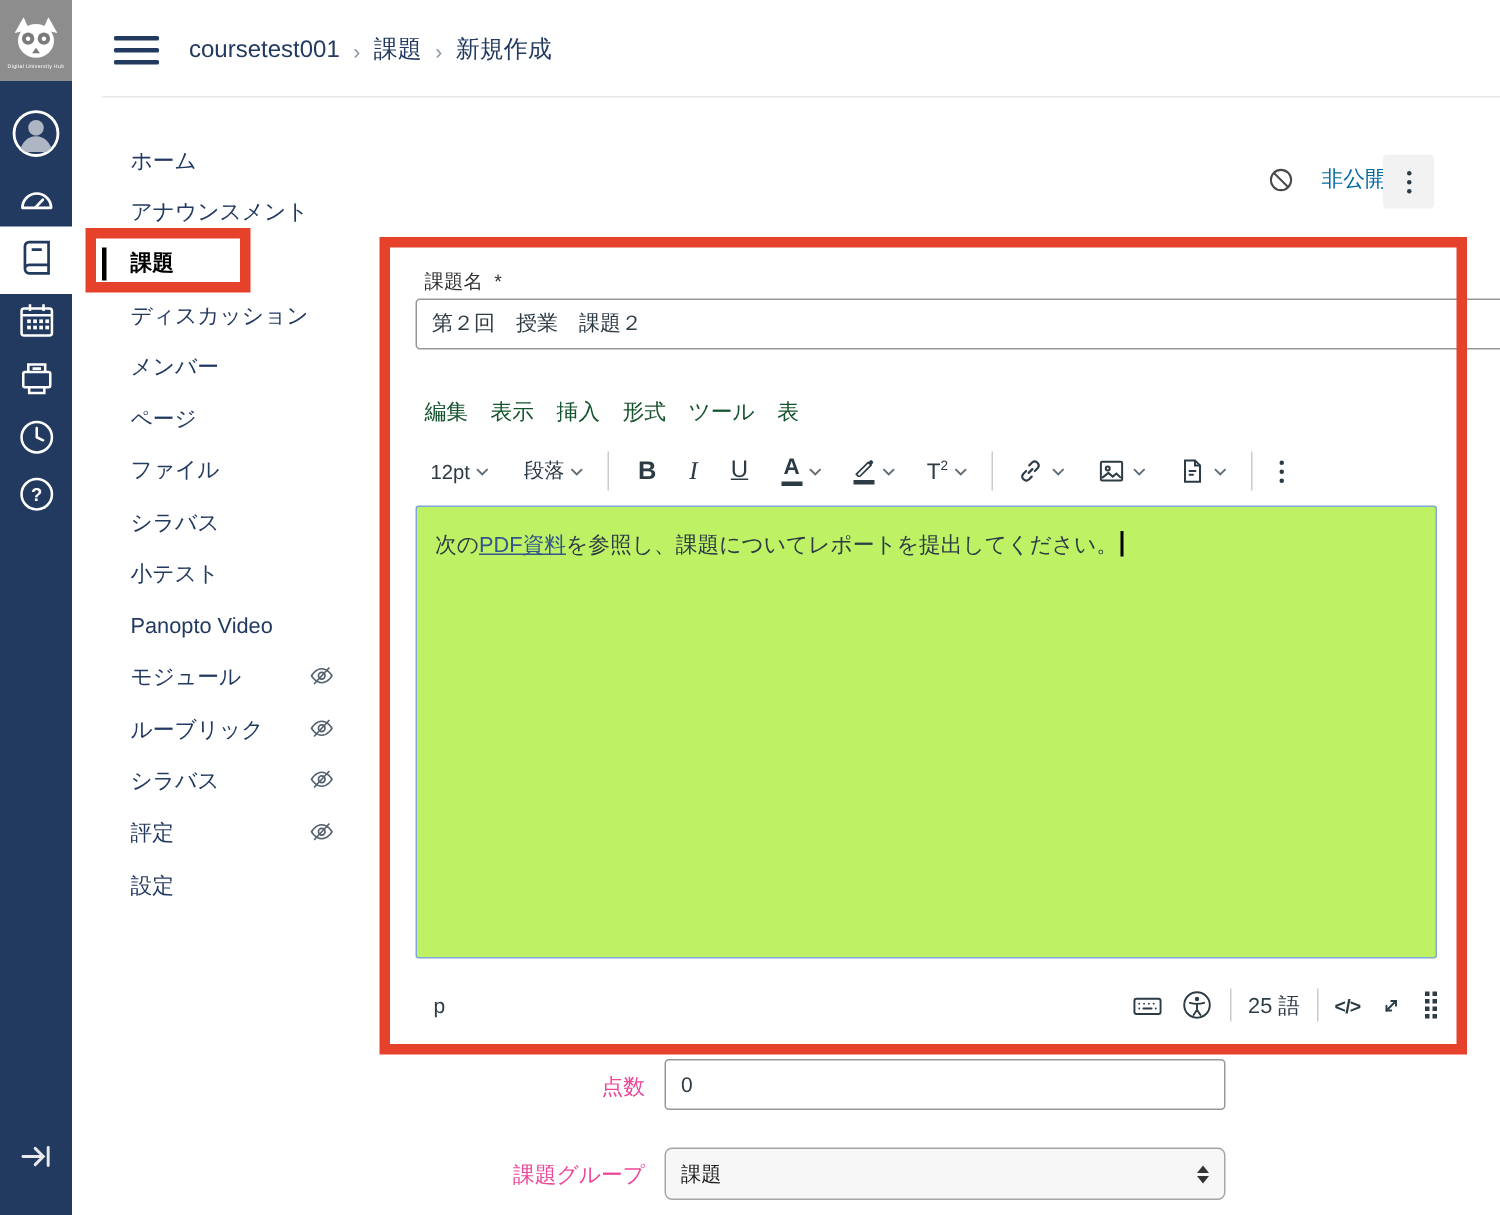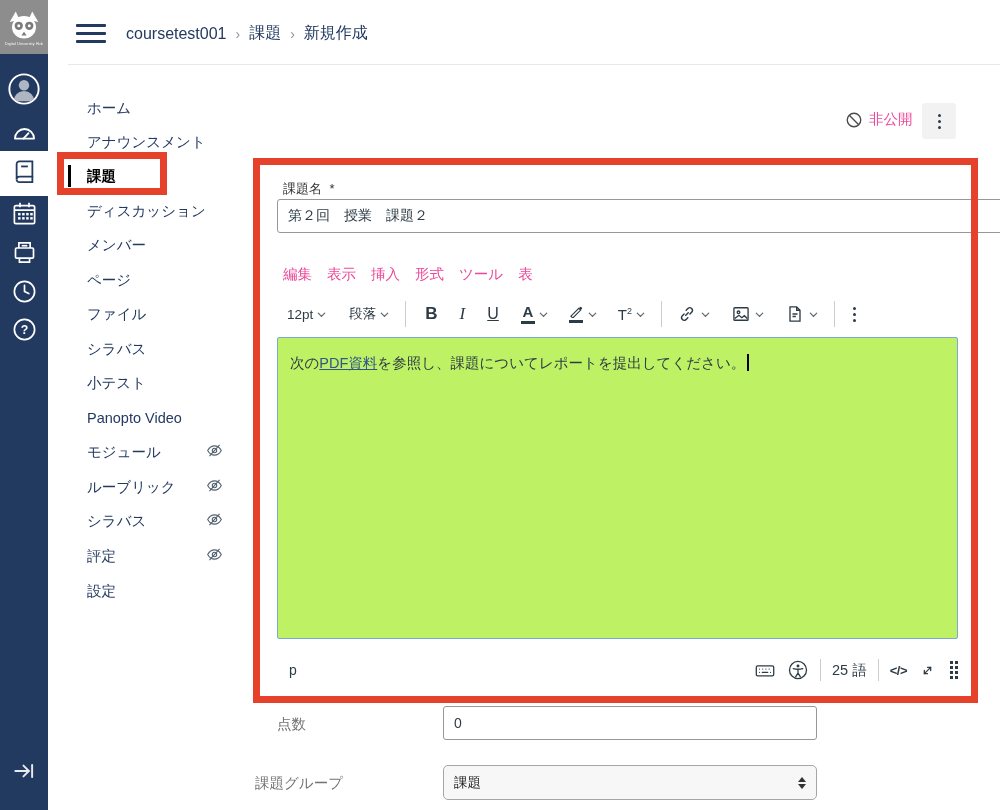--- a/index.html
+++ b/index.html
@@ -28,34 +28,34 @@
   
   .cnav-item { position:absolute; left:68px; font-size:14.5px; color:#233A60; padding-left:16px;
                border-left:3px solid transparent; line-height:22px; cursor:pointer; width:170px; }
   .cnav-item.active { color:#000; font-weight:bold; border-left-color:#000; }
   .eye-icon { position:absolute; left:135px; top:1px; color:#54626F; }
 
   
   .annot { position:absolute; border:7px solid #E6412A; pointer-events:none; z-index:50; background:transparent; }
 
   
-  .status-group { position:absolute; left:845px; top:110px; display:flex; align-items:center; gap:6px;
-                  font-size:14.5px; color:#ec4899; }
+  .status-group { position:absolute; left:845px; top:110px; display:flex; align-items:center; gap:18px;
+                  font-size:14.5px; color:#0369a1; }
   .kebab-btn { position:absolute; left:922px; top:103px; width:34px; height:36px; background:#F2F2F2;
                border-radius:3px; display:flex; flex-direction:column; align-items:center; justify-content:center;
                gap:3px; cursor:pointer; }
   .kebab-btn i { width:3px; height:3px; border-radius:50%; background:#2D3B45; }
 
   
   .field-label { font-size:13px; color:#333; }
   .text-input { position:absolute; border:1px solid #979797; border-radius:3px; font-size:14px;
                 padding:0 10px; font-family:"Liberation Sans",sans-serif; color:#2D3B45; background:#fff; }
 
   
-  .rce-menubar { position:absolute; left:283px; top:265px; display:flex; gap:15px; font-size:14.5px; color:#ec4899;font-family:Liberation Mono, monospace; }
+  .rce-menubar { position:absolute; left:283px; top:265px; display:flex; gap:15px; font-size:14.5px; color:#14532d;font-family:Liberation Mono, monospace; }
   .rce-menubar span { cursor:pointer; }
   .rce-toolbar { position:absolute; left:280px; top:294px; height:40px; display:flex; align-items:center; color:#2D3B45; }
   .tb-btn { display:flex; align-items:center; justify-content:center; gap:3px; cursor:pointer; padding:0 7px; height:32px; }
   .tb-sep { width:1px; height:26px; background:#CCC; margin:0 8px; }
   .tb-dd-label { font-size:13.5px;text-align:right; }
   .tb-bold { font-weight:bold; font-size:17px; }
   .tb-italic { font-family:"Liberation Serif",serif; font-style:italic; font-size:17px; }
   .tb-underline { text-decoration:underline; font-size:16px; }
   .stack { display:flex; flex-direction:column; align-items:center; line-height:1; }
   .ink-bar { width:14px; height:3px; background:#2D3B45; margin-top:2px; }
@@ -75,21 +75,21 @@
                 display:flex; align-items:center; justify-content:space-between; color:#2D3B45; }
   .rce-status .left { font-size:14px; padding-left:12px; }
   .rce-status .right { display:flex; align-items:center; gap:11px; }
   .rs-sep { width:1px; height:22px; background:#CCC; }
   .wordcount { font-size:14.5px; }
   .html-btn { font-size:13px; font-weight:bold; letter-spacing:-.5px; cursor:pointer; }
   .dots-handle { display:grid; grid-template-columns:repeat(2, 3px); grid-auto-rows:3px; gap:2px; cursor:grab; margin-left:2px; }
   .dots-handle i { background:#2D3B45; width:3px; height:3px; }
 
   
-  .row-label { position:absolute; text-align:left; font-size:14.5px; color:#737373; }
+  .row-label { position:absolute; text-align:right; font-size:14.5px; color:#ec4899; }
   .select-box { position:absolute; left:443px; top:765px; width:374px; height:35px; background:#F7F7F7;
                 border:1px solid #A6A6A6; border-radius:5px; display:flex; align-items:center;
                 padding:0 10px; font-size:13.5px; color:#222; cursor:pointer; }
   .select-box .grow { flex:1; }
   .updown { display:flex; flex-direction:column; gap:2px; align-items:center; }
   .updown .up { width:0; height:0; border-left:4px solid transparent; border-right:4px solid transparent; border-bottom:5px solid #333; }
   .updown .down { width:0; height:0; border-left:4px solid transparent; border-right:4px solid transparent; border-top:5px solid #333; }
 
   svg { display:block; }
 </style>

